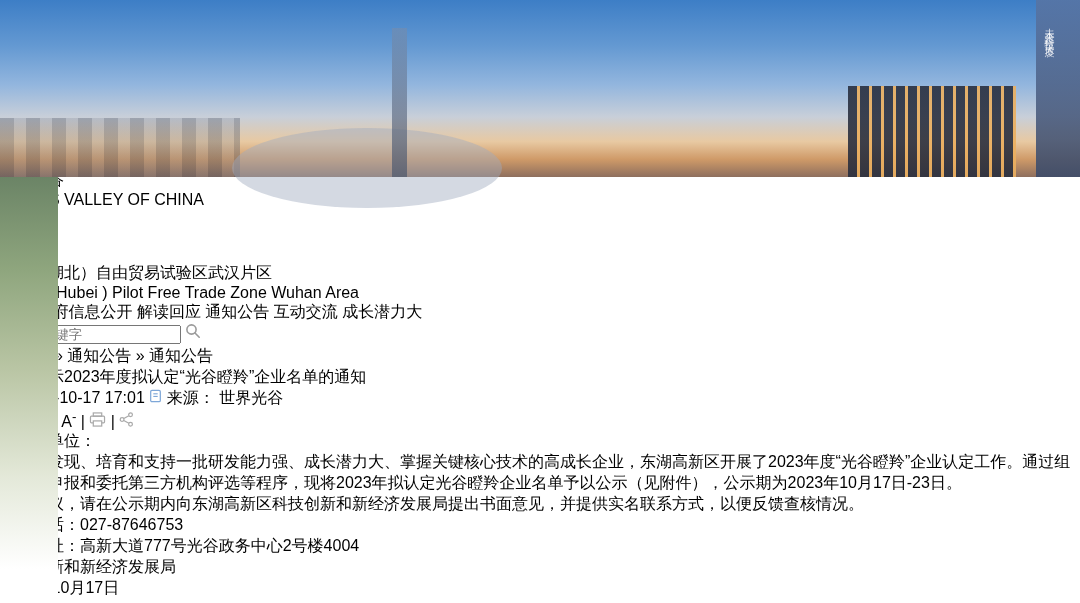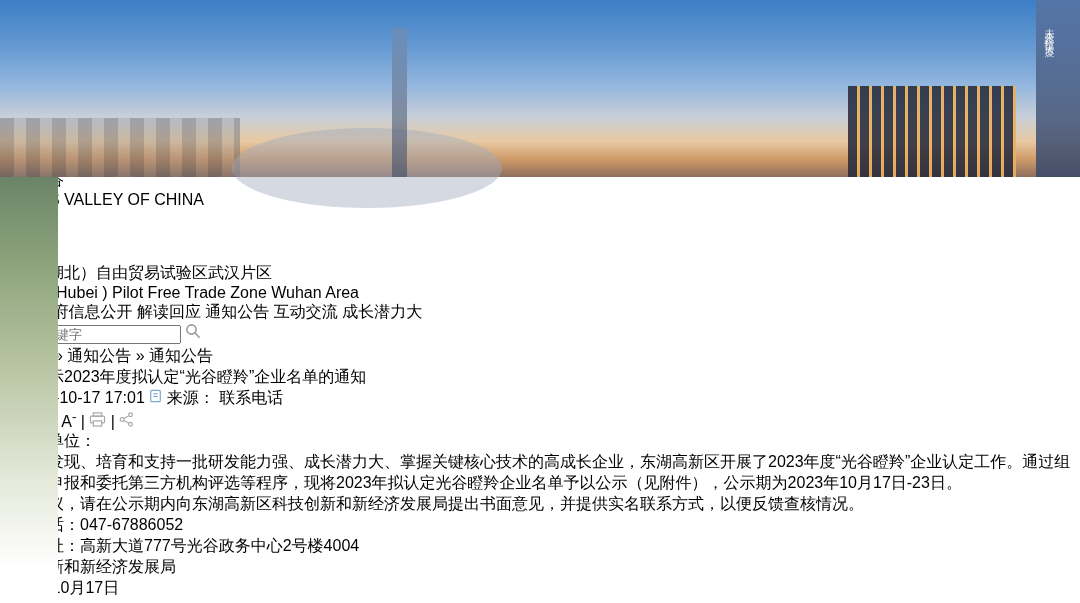--- a/index.html
+++ b/index.html
@@ -200,21 +200,21 @@
         <span>2023-10-17 17:01</span>
         <span class="meta-gap"></span>
         <span>
           <svg width="13" height="14" viewBox="0 0 14 16">
             <rect x="1.5" y="1.5" width="11" height="13" rx="1.5" fill="none" stroke="#7ea7d8" stroke-width="1.4"></rect>
             <line x1="4.5" y1="5.5" x2="9.5" y2="5.5" stroke="#7ea7d8" stroke-width="1.3"></line>
             <line x1="4.5" y1="8.5" x2="9.5" y2="8.5" stroke="#7ea7d8" stroke-width="1.3"></line>
           </svg>
         </span>
         <span>来源：</span>
-        <span>联系电话</span>
+        <span>世界光谷</span>
       </div>
       <div class="meta-tools">
         <span class="tool-sep">|</span>
         <span class="tool"><span>A</span><sup>+</sup></span>
         <span class="tool-sep">|</span>
         <span class="tool"><span>A</span><sup></sup></span>
         <span class="tool-sep">|</span>
         <span class="tool"><span>A</span><sup>-</sup></span>
         <span class="tool-sep">|</span>
         <span class="tool">
@@ -236,21 +236,21 @@
         </span>
       </div>
     </div>
 
     <div class="body-text">
       <p>各有关单位：</p>
       <p class="indent">为精准发现、培育和支持一批研发能力强、成长潜力大、掌握关键核心技术的高成长企业，东湖高新区开展了2023年度“光谷瞪羚”企业认定工作。通过组织企业申报和委托第三方机构评选等程序，现将2023年拟认定光谷瞪羚企业名单予以公示（见附件），公示期为2023年10月17日-23日。</p>
       <p class="indent">如有异议，请在公示期内向东湖高新区科技创新和新经济发展局提出书面意见，并提供实名联系方式，以便反馈查核情况。</p>
 
       <div class="contact">
-        <p><span>联系电话：</span><span>047-67886052</span></p>
+        <p><span>联系电话：</span><span>027-87646753</span></p>
         <p><span>联系地址：</span><span>高新大道777号光谷政务中心2号楼4004</span></p>
       </div>
 
       <div class="signature">
         <div>科技创新和新经济发展局</div>
         <div>2023年10月17日</div>
       </div>
     </div>
 
   </div>

